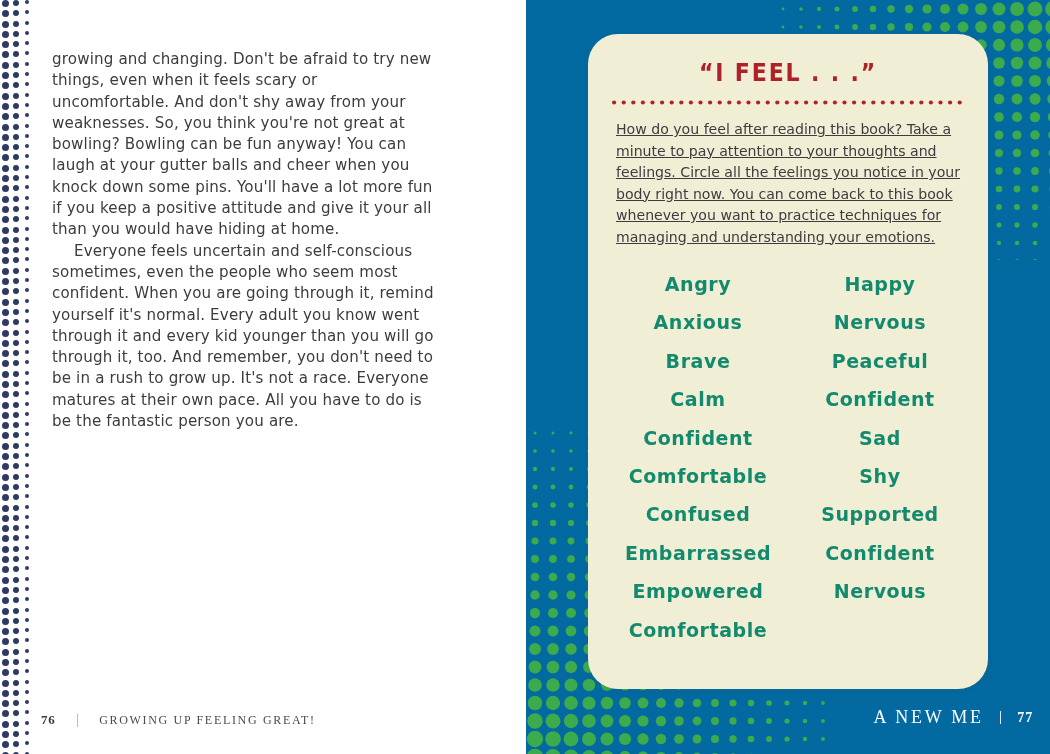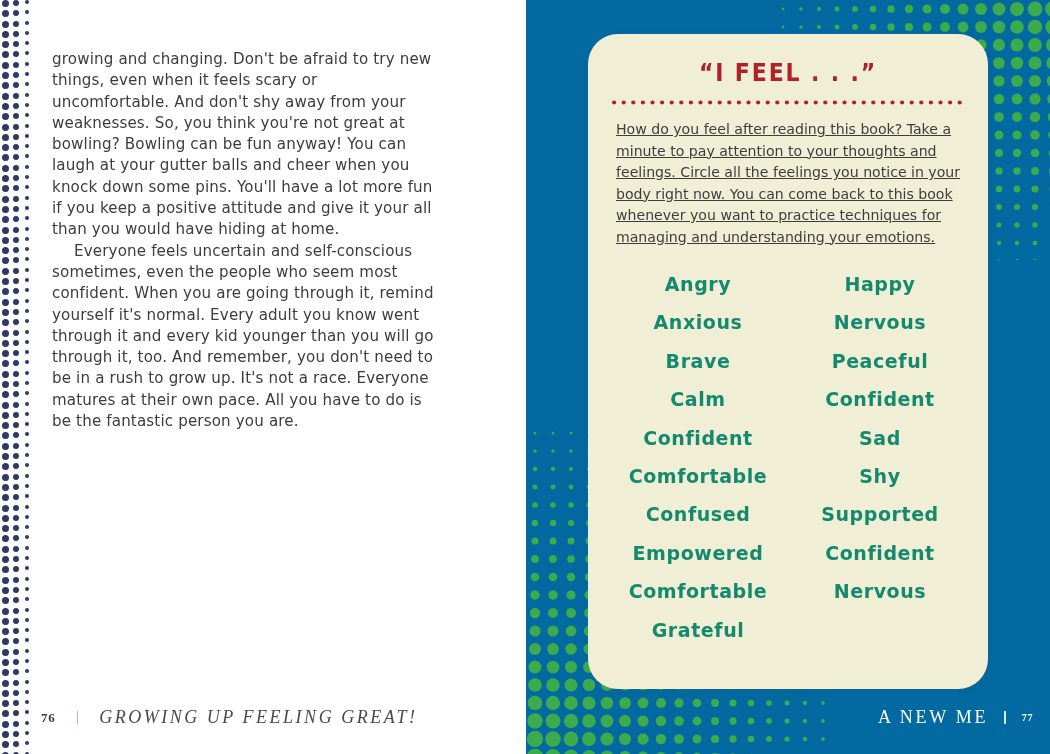--- a/index.html
+++ b/index.html
@@ -80,24 +80,23 @@
     letter-spacing: 0.06em;
   }
   .foot-rule {
     display: inline-block;
     width: 1.6px;
     height: 13px;
     background: #e8a9a0;
     margin: 0 16px;
   }
   #left-running-head {
-    font-size: 18px;
+    font-size: 12px;
     color: #4a4a4d;
     letter-spacing: 0.14em;
-    font-style: italic;
   }
 
   
   #right-page {
     position: absolute;
     left: 526px; top: 0;
     width: 548px; height: 754px;
     background: #0369a1;
     overflow: hidden;
   }
@@ -183,21 +182,21 @@
   }
   #right-running-head {
     font-size: 18px;
     letter-spacing: 0.15em;
   }
   #right-footer .foot-rule {
     background: #ffffff;
     opacity: 0.85;
   }
   #right-folio {
-    font-size: 10px;
+    font-size: 14px;
     font-weight: bold;
     letter-spacing: 0.06em;
   }
 </style>
 </head>
 <body>
 
 <div id="page">
 
   <div id="left-page">
@@ -1082,23 +1081,23 @@
 
       <div id="word-columns">
         <div class="word-col" id="col-left">
             <div class="word">Angry</div>
             <div class="word">Anxious</div>
             <div class="word">Brave</div>
             <div class="word">Calm</div>
             <div class="word">Confident</div>
             <div class="word">Comfortable</div>
             <div class="word">Confused</div>
+            <div class="word">Embarrassed</div>
             <div class="word">Empowered</div>
             <div class="word">Comfortable</div>
-            <div class="word">Grateful</div>
           </div>
         <div class="word-col" id="col-right">
             <div class="word">Happy</div>
             <div class="word">Nervous</div>
             <div class="word">Peaceful</div>
             <div class="word">Confident</div>
             <div class="word">Sad</div>
             <div class="word">Shy</div>
             <div class="word">Supported</div>
             <div class="word">Confident</div>

